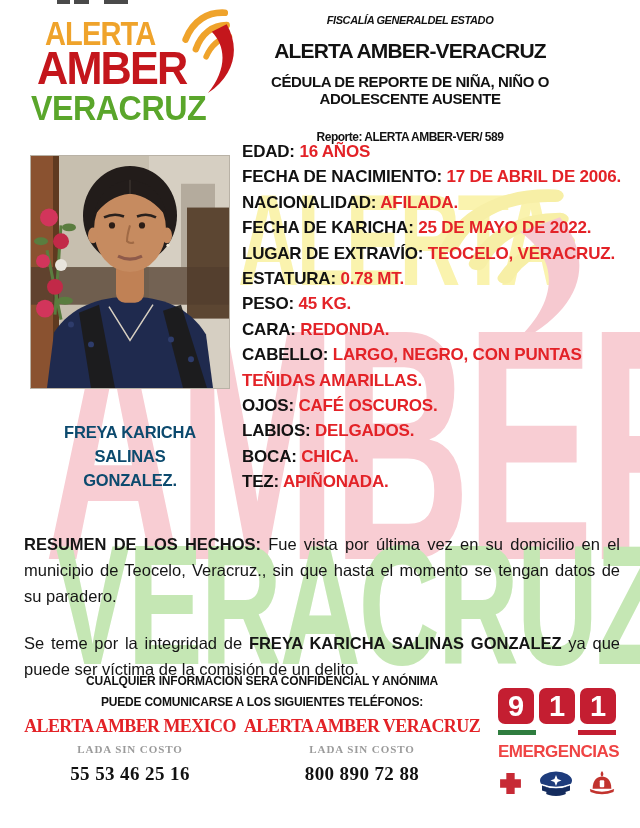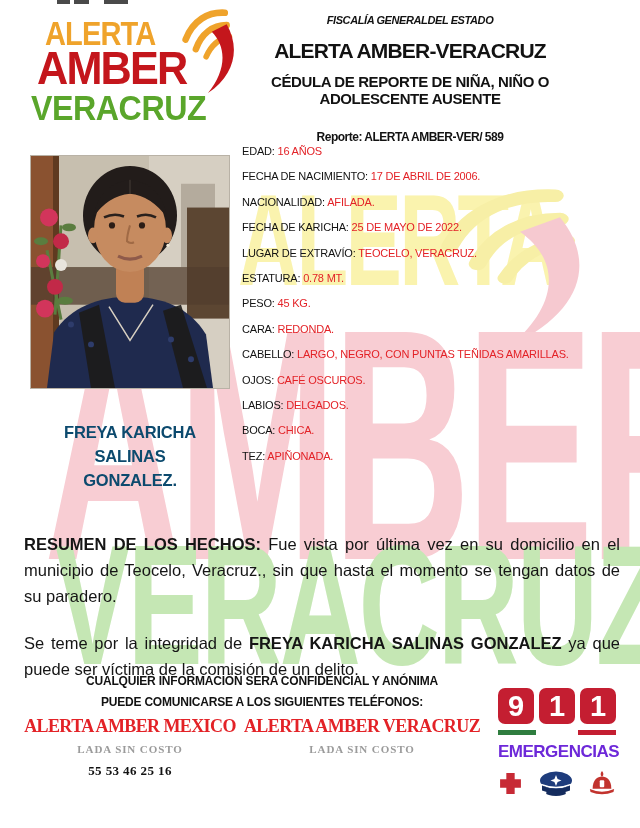--- a/index.html
+++ b/index.html
@@ -35,51 +35,51 @@
 
   
   .photo{position:absolute;left:30px;top:155px;width:200px;height:234px;z-index:2;border:1px solid #b9b2a6;box-sizing:border-box;}
 
   
   .name{position:absolute;left:28px;top:420px;width:204px;z-index:2;text-align:center;
         color:#0c4a6e;font-weight:bold;font-size:16.5px;line-height:24px;letter-spacing:-0.2px;}
 
   
   .fields{position:absolute;left:242px;top:139px;width:392px;z-index:2;}
-  .field{font-size:11px;font-weight:normal;line-height:25.4px;letter-spacing:-0.2px;}
+  .field{font-size:17px;font-weight:bold;line-height:25.4px;letter-spacing:-0.2px;}
   .fl{color:#121212;} .fv{color:#e32227;}
 
   
   .summary{position:absolute;left:24px;top:531px;width:596px;z-index:2;color:#151515;
            font-size:16.5px;line-height:26.2px;text-align:justify;}
   .summary p{margin:0;}
   .summary .p1{margin-bottom:20px;}
   .b{font-weight:bold;}
 
   
   .contact-head{position:absolute;left:20px;top:674px;width:484px;z-index:2;text-align:center;
                 font-size:12px;font-weight:bold;color:#121212;letter-spacing:-0.2px;}
   .contact-head .l2{margin-top:7px;}
   .contact-col{position:absolute;top:716px;z-index:2;text-align:center;font-family:Liberation Serif, serif;}
   .col1{left:24px;width:212px;} .col2{left:242px;width:240px;}
   .cc-title{font-size:18px;font-weight:bold;color:#e32227;letter-spacing:-0.6px;}
   .cc-lada{margin-top:6px;font-size:11px;font-weight:bold;color:#9b9b9b;letter-spacing:0.9px;}
-  .cc-phone{margin-top:8px;font-size:13px;font-weight:bold;color:#121212;letter-spacing:0.4px;}
+  .cc-phone{margin-top:8px;font-size:19px;font-weight:bold;color:#121212;letter-spacing:0.4px;}
 
   
   .e911{position:absolute;left:498px;top:688px;width:120px;z-index:2;}
   .squares{display:flex;gap:5px;}
   .sq{width:36px;height:36px;background:#c41e31;border-radius:7px;color:#fff;
       font-weight:bold;font-size:29px;line-height:36px;text-align:center;}
   .bars{display:flex;margin-top:6px;}
   .bar{height:5px;width:38px;}
   .bar.green{background:#2f7d3f;}
   .bar.mid{background:transparent;width:42px;}
   .bar.red{background:#c41e31;}
-  .e-label{margin-top:7px;font-size:17px;font-weight:bold;color:#6d28d9;letter-spacing:-0.5px;}
+  .e-label{margin-top:7px;font-size:17px;font-weight:bold;color:#ef4444;letter-spacing:-0.5px;}
   .e-icons{margin-top:8px;display:flex;align-items:center;justify-content:space-between;width:118px;}
 </style>
 </head>
 <body>
 
 <div id="page">
 
   <div class="artifact a1"></div>
   <div class="artifact a2"></div>
   <div class="artifact a3"></div>
@@ -200,20 +200,21 @@
 
   <div class="contact-col col1">
     <div class="cc-title">ALERTA AMBER MEXICO</div>
     <div class="cc-lada">LADA SIN COSTO</div>
     <div class="cc-phone">55 53 46 25 16</div>
   </div>
 
   <div class="contact-col col2">
     <div class="cc-title">ALERTA AMBER VERACRUZ</div>
     <div class="cc-lada">LADA SIN COSTO</div>
+    <div class="cc-phone">800 890 72 88</div>
   </div>
 
   <div class="e911">
     <div class="squares">
       <div class="sq">9</div>
       <div class="sq">1</div>
       <div class="sq">1</div>
     </div>
     <div class="bars">
       <div class="bar green"></div>

